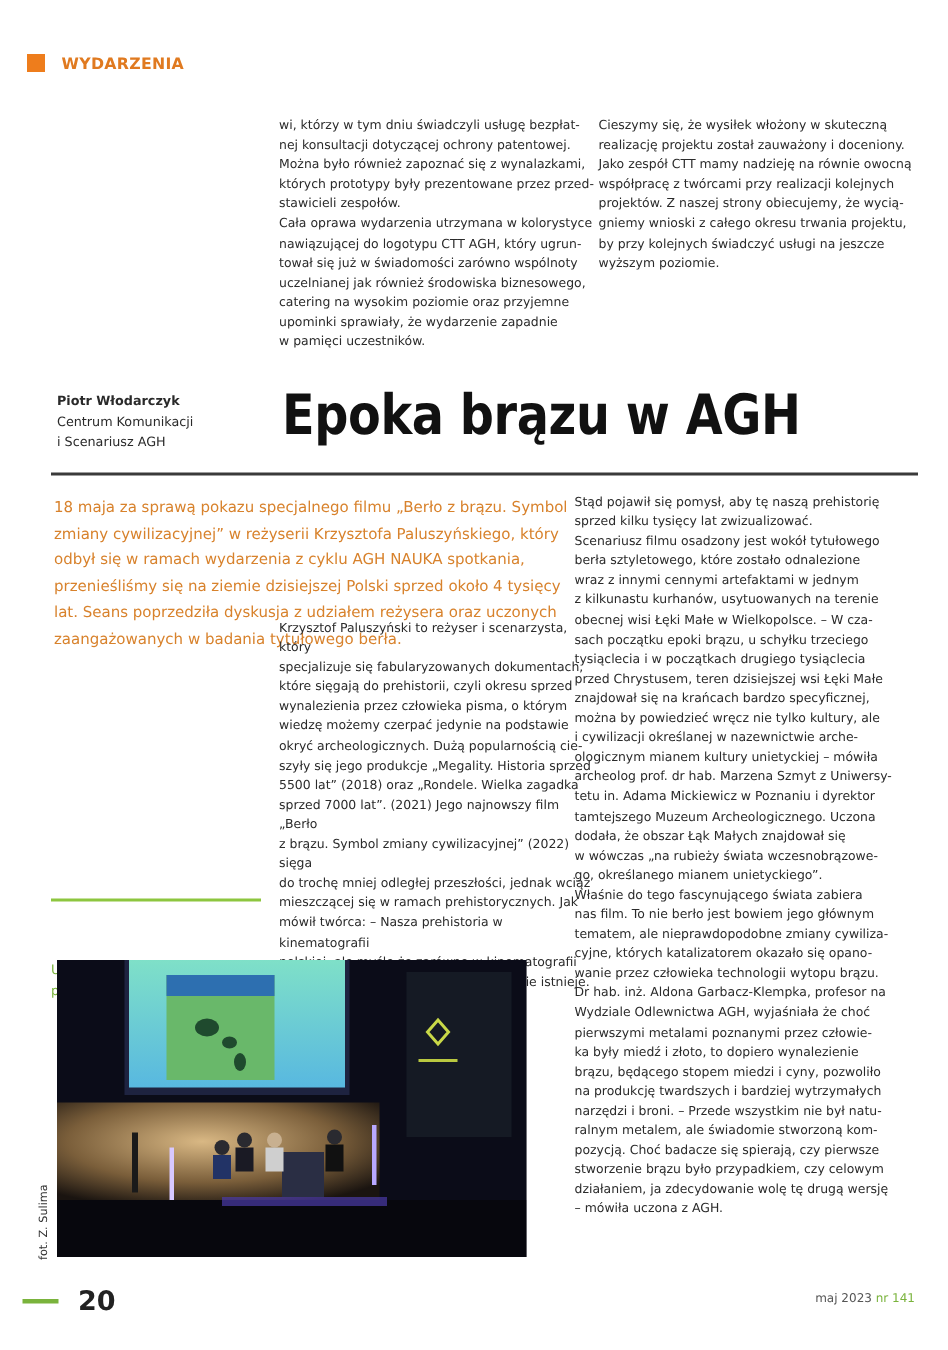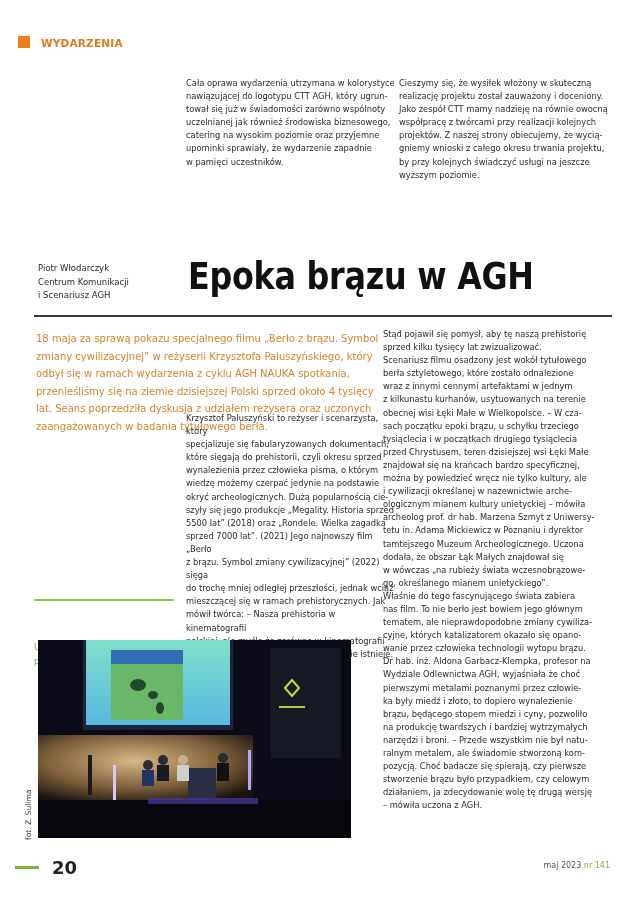--- a/index.html
+++ b/index.html
@@ -14,21 +14,21 @@
     color: #e07a20; letter-spacing: 0.2px;
   }
 
   .col { position: absolute; font-size: 8.3px; line-height: 13.1px; color: #2b2b2b; }
   .col p { white-space: pre-line; }
 
   .col-top-mid { left: 186px; top: 77px; width: 210px; }
   .col-top-right { left: 399px; top: 77px; width: 212px; }
 
   .byline { position: absolute; left: 38px; top: 262px; width: 140px; font-size: 8.5px; line-height: 13.5px; color: #2a2a2a; }
-  .byline .author { font-weight: normal; }
+  .byline .author { font-weight: bold; }
 
   .headline {
     position: absolute; left: 188px; top: 254px; font-family: "DejaVu Sans", sans-serif;
     font-weight: bold; font-size: 37px; letter-spacing: -0.3px; color: #111111; line-height: 46px;
     transform: scaleX(0.86); transform-origin: left top;
   }
   .headline-rule { position: absolute; left: 34px; top: 315px; width: 578px; height: 2px; background: #3a3a3a; }
 
   .lead {
     position: absolute; left: 36px; top: 330px; width: 356px; font-size: 10px; line-height: 17.6px;
@@ -56,20 +56,25 @@
   .footer-issue { position: absolute; right: 22px; top: 861px; font-size: 8px; color: #555; }
   .footer-issue .nr { color: #7ab33c; }
 </style>
 </head>
 <body>
 
 <div class="section-marker"></div>
 <div class="section-label">WYDARZENIA</div>
 
 <div class="col col-top-mid">
+  <p>wi, którzy w tym dniu świadczyli usługę bezpłat-
+nej konsultacji dotyczącej ochrony patentowej.
+Można było również zapoznać się z wynalazkami,
+których prototypy były prezentowane przez przed-
+stawicieli zespołów.</p>
   <p>Cała oprawa wydarzenia utrzymana w kolorystyce
 nawiązującej do logotypu CTT AGH, który ugrun-
 tował się już w świadomości zarówno wspólnoty
 uczelnianej jak również środowiska biznesowego,
 catering na wysokim poziomie oraz przyjemne
 upominki sprawiały, że wydarzenie zapadnie
 w pamięci uczestników.</p>
 </div>
 <div class="col col-top-right">
   <p>Cieszymy się, że wysiłek włożony w skuteczną

